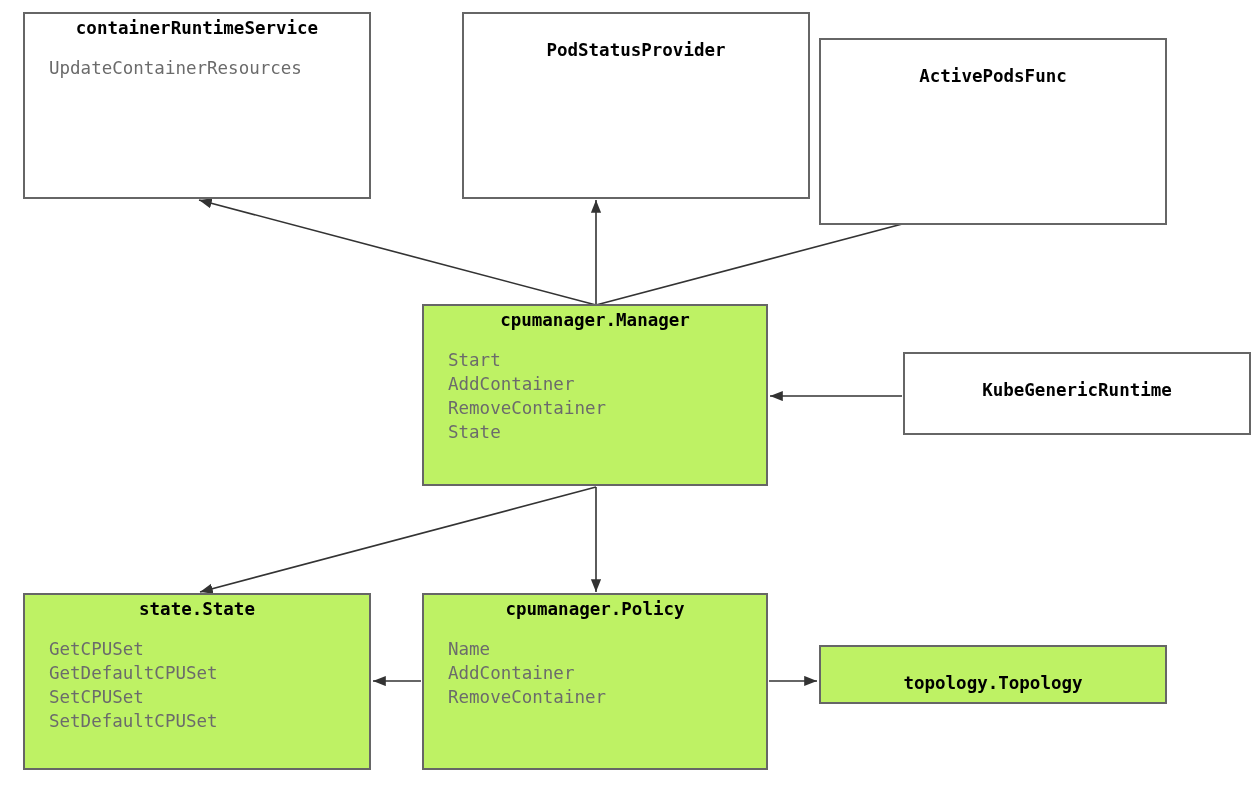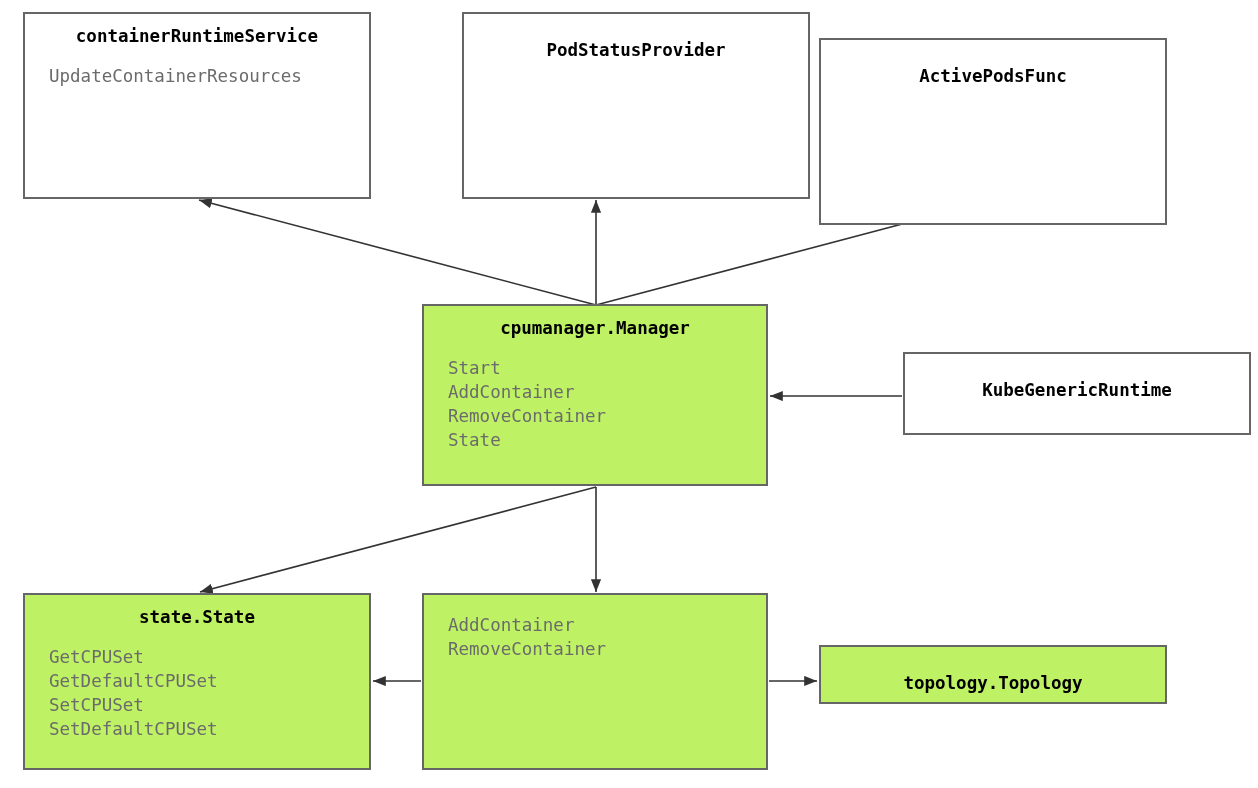--- a/index.html
+++ b/index.html
@@ -37,21 +37,21 @@
     margin-top: 18px;
     padding-left: 24px;
     font-size: 17.5px;
     line-height: 24px;
     color: #6b6b6b;
     white-space: nowrap;
   }
   .box-methods .m {
     display: block;
   }
-  .title-pad-tall { padding-top: 12px; }
+  .title-pad-tall { padding-top: 4px; }
   .title-pad-short { padding-top: 26px; }
   #edges {
     position: absolute;
     left: 0;
     top: 0;
     width: 1258px;
     height: 788px;
     pointer-events: none;
   }
 </style>
@@ -106,21 +106,23 @@
       <div class="uml-box filled" style="left: 23px; top: 593px; width: 348px; height: 177px;">
         <div class="box-title title-pad-tall">state.State</div>
         <div class="box-methods">
           <span class="m">GetCPUSet</span>
           <span class="m">GetDefaultCPUSet</span>
           <span class="m">SetCPUSet</span>
           <span class="m">SetDefaultCPUSet</span>
         </div>
       </div>
       <div class="uml-box filled" style="left: 422px; top: 593px; width: 346px; height: 177px;">
+        <div class="box-title title-pad-tall">cpumanager.Policy</div>
         <div class="box-methods">
+          <span class="m">Name</span>
           <span class="m">AddContainer</span>
           <span class="m">RemoveContainer</span>
         </div>
       </div>
       <div class="uml-box filled" style="left: 819px; top: 645px; width: 348px; height: 59px;">
         <div class="box-title title-pad-short">topology.Topology</div>
       </div>
     </div>
 
 </div>

